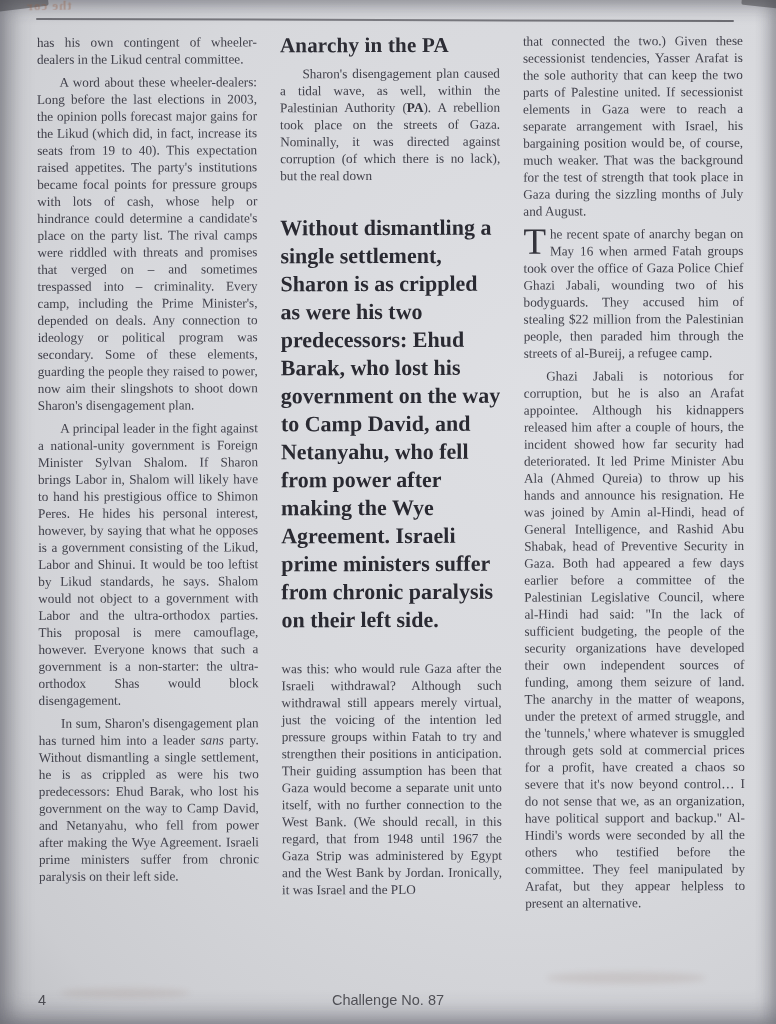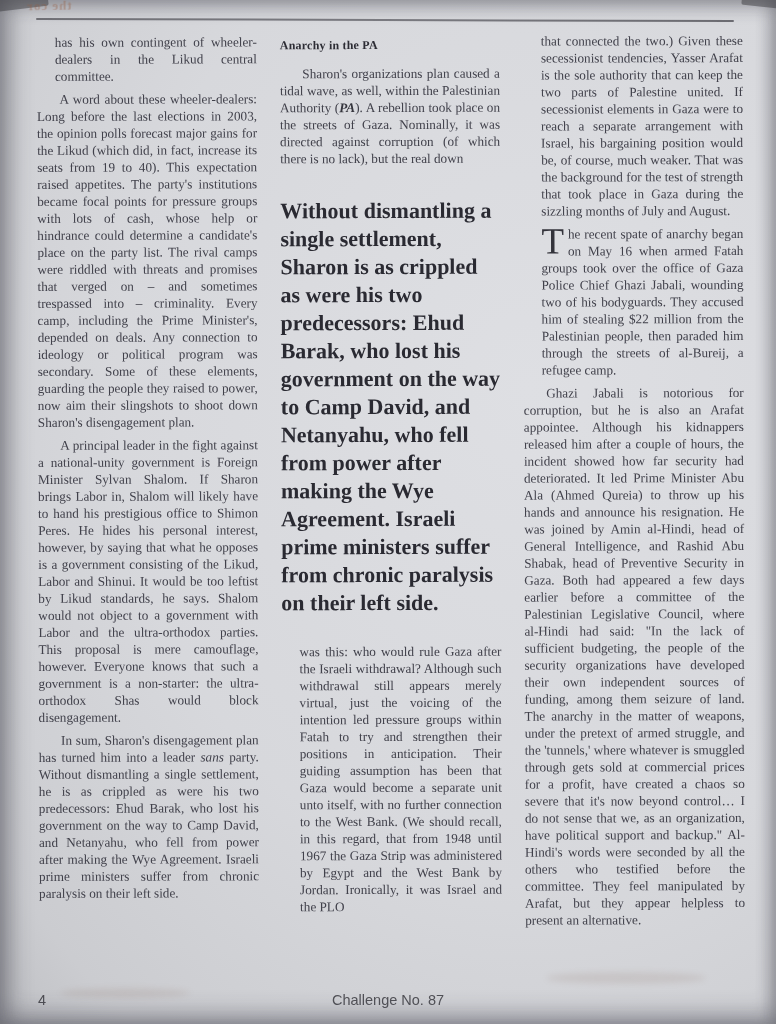--- a/index.html
+++ b/index.html
@@ -33,35 +33,35 @@
     background:linear-gradient(90deg, #6f6f75, #7a7a80 50%, #6b6b71);
     transform:rotate(.18deg);border-radius:2px;
   }
   .columns{
     position:absolute;top:33px;left:38px;right:32px;
     display:grid;grid-template-columns:1fr 1fr 1fr;gap:23px;
     transform:rotate(-.15deg);
   }
   .col{font-size:13.2px;line-height:17px;text-align:justify;}
   .col p{margin:0 0 6px 0;text-indent:1.7em;}
-  .col p.noindent{text-indent:0;margin-left:18px;}
+  .col p.noindent{text-indent:0;}
   h2.heading{
-    margin:2px 0 10px 0;font-size:12px;line-height:20px;
+    margin:2px 0 10px 0;font-size:21px;line-height:20px;
     color:#2d2d35;letter-spacing:.2px;text-align:left;
   }
   .pull-quote{
     margin:30px 0 26px 0;
     font-size:22px;line-height:28px;font-weight:bold;
     color:#2a2a32;text-align:left;
   }
   .dropcap{
     float:left;font-size:37px;line-height:30px;
     padding:1px 4px 0 0;color:#33333b;
   }
-  b.inline-bold{color:#35353d;font-style:italic;}
+  b.inline-bold{color:#35353d;}
   .footer{position:absolute;left:0;right:0;bottom:12px;height:20px;
     font-family:"Liberation Sans", sans-serif;font-size:14.5px;color:#4c4c52;}
   .footer .pagenum{position:absolute;left:38px;top:0;}
   .footer .journal{position:absolute;left:0;right:0;top:0;text-align:center;color:#505056;}
 </style>
 </head>
 <body>
 
 <div class="page">
 
@@ -76,21 +76,21 @@
 
     <div class="col">
       <p class="noindent">has his own contingent of wheeler-dealers in the Likud central committee.</p>
       <p>A word about these wheeler-dealers: Long before the last elections in 2003, the opinion polls forecast major gains for the Likud (which did, in fact, increase its seats from 19 to 40). This expectation raised appetites. The party's institutions became focal points for pressure groups with lots of cash, whose help or hindrance could determine a candidate's place on the party list. The rival camps were riddled with threats and promises that verged on – and sometimes trespassed into – criminality. Every camp, including the Prime Minister's, depended on deals. Any connection to ideology or political program was secondary. Some of these elements, guarding the people they raised to power, now aim their slingshots to shoot down Sharon's disengagement plan.</p>
       <p>A principal leader in the fight against a national-unity government is Foreign Minister Sylvan Shalom. If Sharon brings Labor in, Shalom will likely have to hand his prestigious office to Shimon Peres. He hides his personal interest, however, by saying that what he opposes is a government consisting of the Likud, Labor and Shinui. It would be too leftist by Likud standards, he says. Shalom would not object to a government with Labor and the ultra-orthodox parties. This proposal is mere camouflage, however. Everyone knows that such a government is a non-starter: the ultra-orthodox Shas would block disengagement.</p>
       <p><span>In sum, Sharon's disengagement plan has turned him into a leader </span><i>sans</i><span> party. Without dismantling a single settlement, he is as crippled as were his two predecessors: Ehud Barak, who lost his government on the way to Camp David, and Netanyahu, who fell from power after making the Wye Agreement. Israeli prime ministers suffer from chronic paralysis on their left side.</span></p>
     </div>
 
     <div class="col">
       <h2 class="heading">Anarchy in the PA</h2>
-      <p><span>Sharon's organizations plan caused a tidal wave, as well, within the Palestinian Authority (</span><b class="inline-bold">PA</b><span>). A rebellion took place on the streets of Gaza. Nominally, it was directed against corruption (of which there is no lack), but the real down</span></p>
+      <p><span>Sharon's disengagement plan caused a tidal wave, as well, within the Palestinian Authority (</span><b class="inline-bold">PA</b><span>). A rebellion took place on the streets of Gaza. Nominally, it was directed against corruption (of which there is no lack), but the real down</span></p>
       <div class="pull-quote">Without dismantling a single settlement, Sharon is as crippled as were his two predecessors: Ehud Barak, who lost his government on the way to Camp David, and Netanyahu, who fell from power after making the Wye Agreement. Israeli prime ministers suffer from chronic paralysis on their left side.</div>
       <p class="noindent">was this: who would rule Gaza after the Israeli withdrawal? Although such withdrawal still appears merely virtual, just the voicing of the intention led pressure groups within Fatah to try and strengthen their positions in anticipation. Their guiding assumption has been that Gaza would become a separate unit unto itself, with no further connection to the West Bank. (We should recall, in this regard, that from 1948 until 1967 the Gaza Strip was administered by Egypt and the West Bank by Jordan. Ironically, it was Israel and the PLO</p>
     </div>
 
     <div class="col">
       <p class="noindent">that connected the two.) Given these secessionist tendencies, Yasser Arafat is the sole authority that can keep the two parts of Palestine united. If secessionist elements in Gaza were to reach a separate arrangement with Israel, his bargaining position would be, of course, much weaker. That was the background for the test of strength that took place in Gaza during the sizzling months of July and August.</p>
       <p class="noindent"><span class="dropcap">T</span><span>he recent spate of anarchy began on May 16 when armed Fatah groups took over the office of Gaza Police Chief Ghazi Jabali, wounding two of his bodyguards. They accused him of stealing $22 million from the Palestinian people, then paraded him through the streets of al-Bureij, a refugee camp.</span></p>
       <p>Ghazi Jabali is notorious for corruption, but he is also an Arafat appointee. Although his kidnappers released him after a couple of hours, the incident showed how far security had deteriorated. It led Prime Minister Abu Ala (Ahmed Qureia) to throw up his hands and announce his resignation. He was joined by Amin al-Hindi, head of General Intelligence, and Rashid Abu Shabak, head of Preventive Security in Gaza. Both had appeared a few days earlier before a committee of the Palestinian Legislative Council, where al-Hindi had said: "In the lack of sufficient budgeting, the people of the security organizations have developed their own independent sources of funding, among them seizure of land. The anarchy in the matter of weapons, under the pretext of armed struggle, and the 'tunnels,' where whatever is smuggled through gets sold at commercial prices for a profit, have created a chaos so severe that it's now beyond control… I do not sense that we, as an organization, have political support and backup." Al-Hindi's words were seconded by all the others who testified before the committee. They feel manipulated by Arafat, but they appear helpless to present an alternative.</p>
     </div>
 

